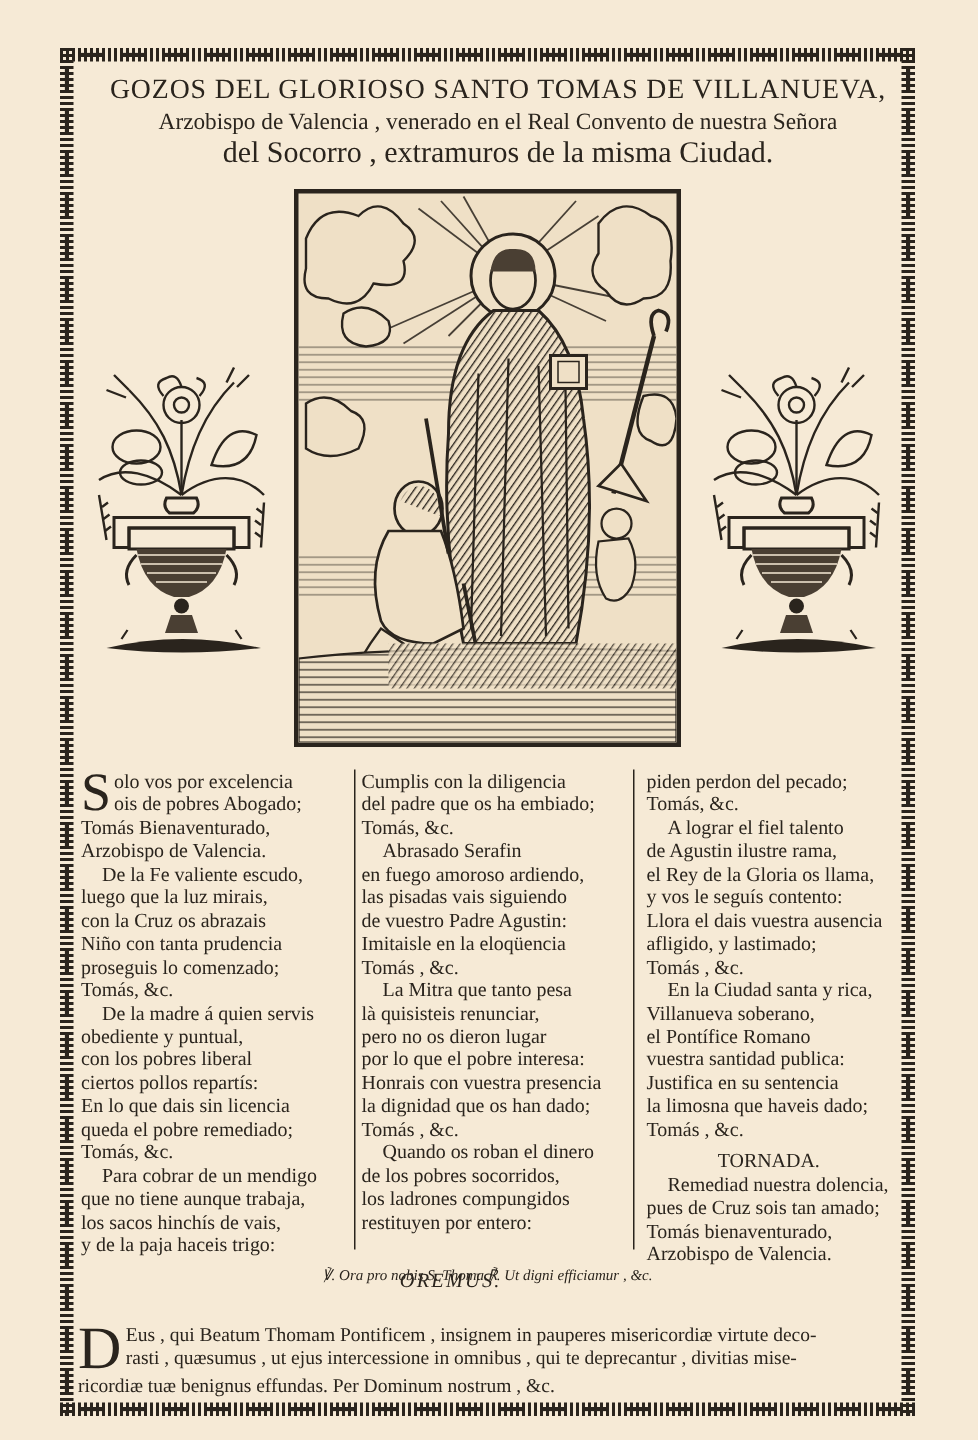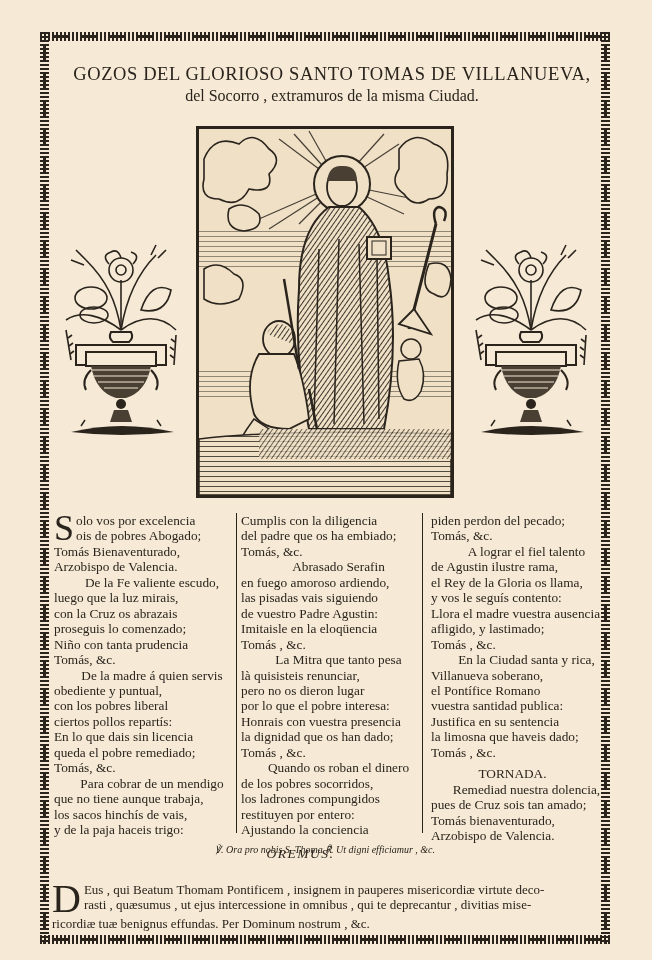--- a/index.html
+++ b/index.html
@@ -43,26 +43,26 @@
     content: ""; position: absolute; top: 0; bottom: 0; left: 3px; width: 3px;
     background: #2a241d;
     -webkit-mask: repeating-linear-gradient(180deg, transparent 0 12px, #000 12px 28px);
             mask: repeating-linear-gradient(180deg, transparent 0 12px, #000 12px 28px);
   }
   .border-v.left { top: 0; bottom: 0; left: 0; }
   .border-v.right { top: 0; bottom: 0; right: 0; }
 
   
   .title {
-    position: absolute; left: 52px; width: 560px; top: 64px;
+    position: absolute; left: 52px; width: 560px; top: 50px;
     text-align: center; line-height: 21px;
   }
   .title .t1 { font-size: 18.5px; letter-spacing: 0.6px; }
   .title .t2 { font-size: 15.5px; }
-  .title .t3 { font-size: 16px; }
+  .title .t3 { font-size: 20px; }
 
   
   .woodcut {
     position: absolute; left: 196px; top: 126px; width: 258px; height: 372px;
     border: 3px solid #2a241d; box-sizing: border-box; background: #efe0c6;
     overflow: hidden;
   }
   .woodcut svg { display: block; }
   .vase { position: absolute; width: 130px; height: 220px; }
   .vase.left { left: 56px; top: 220px; }
@@ -71,21 +71,21 @@
   
   .columns {
     position: absolute; left: 52px; top: 513px; width: 556px; height: 320px;
     display: flex; font-size: 13.3px; line-height: 15.45px;
   }
   .col { position: relative; box-sizing: border-box; }
   .col.c1 { width: 184px; padding-left: 2px; }
   .col.c2 { width: 186px; padding-left: 4px; border-left: 1.5px solid #2a241d; }
   .col.c3 { width: 186px; padding-left: 8px; border-left: 1.5px solid #2a241d; }
   .line { white-space: nowrap; display: block; }
-  .line.indent { padding-left: 14px; text-align: center; }
+  .line.indent { padding-left: 14px; }
   .line.center { text-align: center; padding-right: 14px; }
   .dropcap {
     float: left; font-size: 36px; line-height: 30px; margin: 0 2px 0 0;
   }
 
   .versicle {
     position: absolute; top: 842px; left: 80px; width: 520px; font-style: italic;
     font-size: 10px; display: flex; justify-content: center;
   }
   .oremus-head {
@@ -104,20 +104,21 @@
 
 <div class="frame">
   <div class="border-h top"></div>
   <div class="border-h bottom"></div>
   <div class="border-v left"></div>
   <div class="border-v right"></div>
 </div>
 
 <div class="title">
   <div class="t1">GOZOS DEL GLORIOSO SANTO TOMAS DE VILLANUEVA,</div>
+  <div class="t2">Arzobispo de Valencia , venerado en el Real Convento de nuestra Señora</div>
   <div class="t3">del Socorro , extramuros de la misma Ciudad.</div>
 </div>
 
 <div class="vase left">
   <svg width="130" height="220" viewBox="0 0 130 220">
     <g fill="none" stroke="#2a241d" stroke-width="1.6">
       <path d="M65 110 C60 80 50 60 30 40"></path>
         <path d="M65 110 C70 80 80 55 100 35"></path>
       <path d="M65 110 L65 60"></path>
         <path d="M65 110 C45 95 25 90 10 100"></path>
@@ -252,22 +253,22 @@
 <div class="columns">
   <div class="col c1">
     <span class="dropcap">S</span>
     <span class="line">olo vos por excelencia</span>
     <span class="line">ois de pobres Abogado;</span>
     <span class="line">Tomás Bienaventurado,</span>
     <span class="line">Arzobispo de Valencia.</span>
     <span class="line indent">De la Fe valiente escudo,</span>
     <span class="line">luego que la luz mirais,</span>
     <span class="line">con la Cruz os abrazais</span>
+    <span class="line">Niño con tanta prudencia</span>
     <span class="line">proseguis lo comenzado;</span>
-    <span class="line">Niño con tanta prudencia</span>
     <span class="line">Tomás, &amp;c.</span>
     <span class="line indent">De la madre á quien servis</span>
     <span class="line">obediente y puntual,</span>
     <span class="line">con los pobres liberal</span>
     <span class="line">ciertos pollos repartís:</span>
     <span class="line">En lo que dais sin licencia</span>
     <span class="line">queda el pobre remediado;</span>
     <span class="line">Tomás, &amp;c.</span>
     <span class="line indent">Para cobrar de un mendigo</span>
     <span class="line">que no tiene aunque trabaja,</span>
@@ -288,30 +289,29 @@
     <span class="line">là quisisteis renunciar,</span>
     <span class="line">pero no os dieron lugar</span>
     <span class="line">por lo que el pobre interesa:</span>
     <span class="line">Honrais con vuestra presencia</span>
     <span class="line">la dignidad que os han dado;</span>
     <span class="line">Tomás , &amp;c.</span>
     <span class="line indent">Quando os roban el dinero</span>
     <span class="line">de los pobres socorridos,</span>
     <span class="line">los ladrones compungidos</span>
     <span class="line">restituyen por entero:</span>
-    <span class="line">Ajustando la conciencia</span>
   </div>
   <div class="col c3">
     <span class="line">piden perdon del pecado;</span>
     <span class="line">Tomás, &amp;c.</span>
     <span class="line indent">A lograr el fiel talento</span>
     <span class="line">de Agustin ilustre rama,</span>
     <span class="line">el Rey de la Gloria os llama,</span>
     <span class="line">y vos le seguís contento:</span>
-    <span class="line">Llora el madre vuestra ausencia</span>
+    <span class="line">Llora el dais vuestra ausencia</span>
     <span class="line">afligido, y lastimado;</span>
     <span class="line">Tomás , &amp;c.</span>
     <span class="line indent">En la Ciudad santa y rica,</span>
     <span class="line">Villanueva soberano,</span>
     <span class="line">el Pontífice Romano</span>
     <span class="line">vuestra santidad publica:</span>
     <span class="line">Justifica en su sentencia</span>
     <span class="line">la limosna que haveis dado;</span>
     <span class="line">Tomás , &amp;c.</span>
     <span class="line center" style="margin-top:6px">TORNADA.</span>

